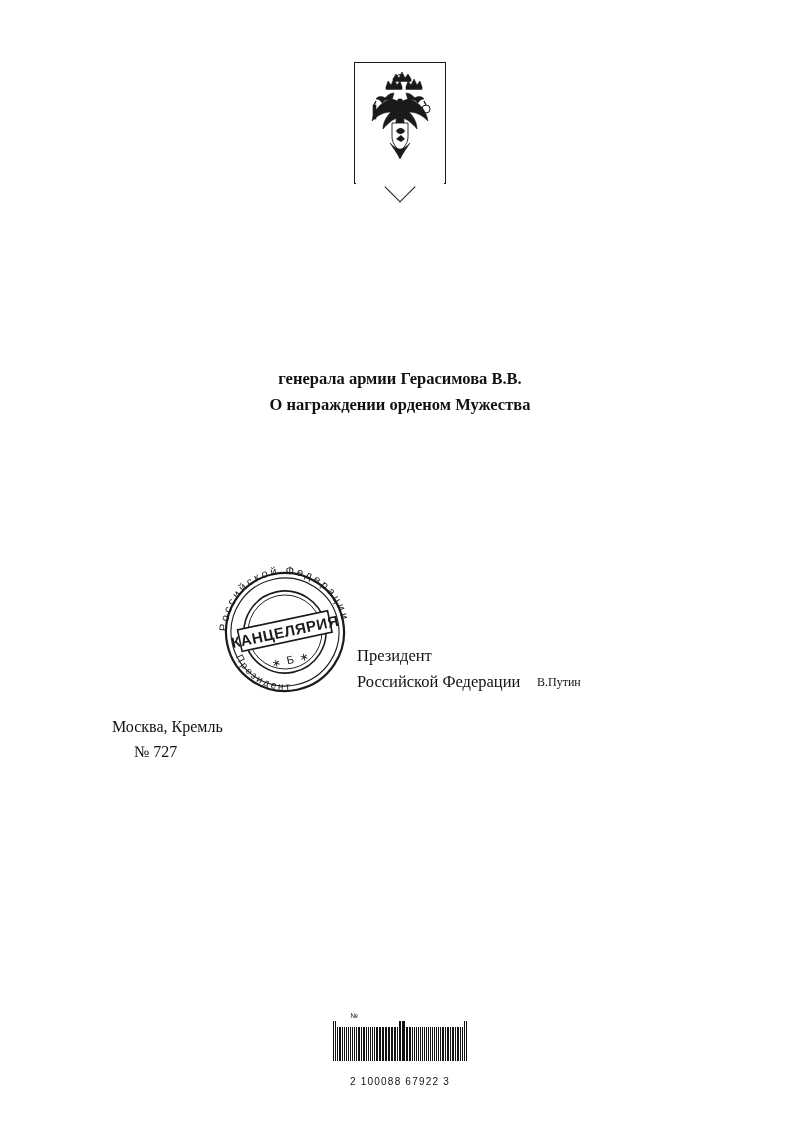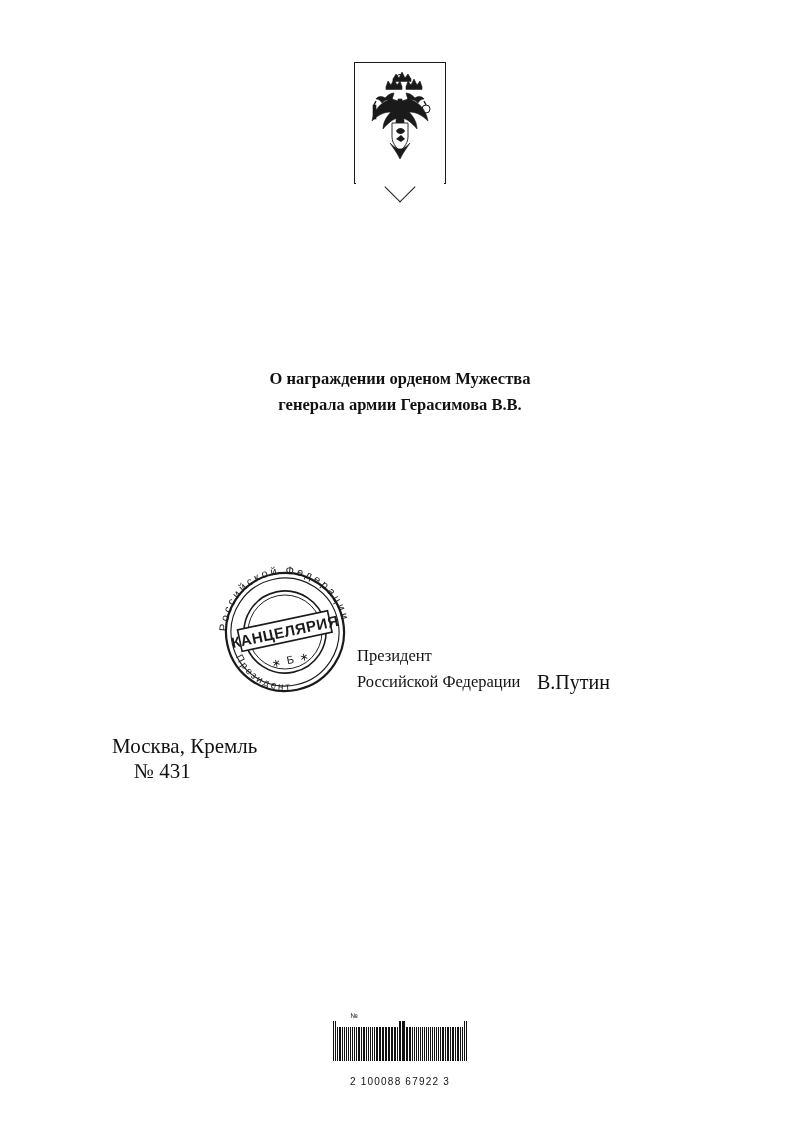--- a/index.html
+++ b/index.html
@@ -128,31 +128,30 @@
   .sig-line {
     display: block;
     position: relative;
   }
   .sig-role1 { margin-left: 245px; }
   .sig-role2 { margin-left: 245px; }
   .sig-name {
     position: absolute;
     left: 425px;
     top: 26px;
-    font-size: 20px;
+    font-size: 12px;
   }
 
   
   .meta {
     position: absolute;
     top: 714px;
     left: 112px;
-    font-size: 21px;
+    font-size: 16px;
     line-height: 25px;
-    margin-top: 20px;
   }
   .meta .num { margin-left: 22px; }
 
   
   .seal {
     position: absolute;
     top: 552px;
     left: 205px;
     width: 160px;
     height: 160px;
@@ -231,22 +230,22 @@
           <rect x="13" y="36" width="3" height="14"></rect>
         </g>
       </svg>
       <div class="mask"></div>
       <div class="shield-point"></div>
     </div>
   </div>
 
 
   <div class="subject">
+    <div>генерала армии Герасимова В.В.</div>
     <div>О награждении орденом Мужества</div>
-    <div>генерала армии Герасимова В.В.</div>
   </div>
 
 
   <svg class="seal" viewBox="0 0 160 160">
     <defs>
       <path id="arcTop" d="M 22 80 A 58 58 0 0 1 138 80"></path>
       <path id="arcBottom" d="M 26 84 A 54 54 0 0 0 134 84"></path>
     </defs>
     <g transform="rotate(-12 80 80)" fill="none" stroke="#1a1a1a">
       <circle cx="80" cy="80" r="59" stroke-width="2.2"></circle>
@@ -268,21 +267,21 @@
   </svg>
 
   <div class="signature">
     <span class="sig-line sig-role1">Президент</span>
     <span class="sig-line sig-role2">Российской Федерации</span>
     <span class="sig-name">В.Путин</span>
   </div>
 
   <div class="meta">
     <div>Москва, Кремль</div>
-    <div class="num">№ 431</div>
+    <div class="num">№ 727</div>
   </div>
 
   <div class="barcode-wrap">
     <div style="position:relative;">
       <div class="barcode-top-mark">№</div>
       <div class="barcode" id="barcode">
           <i style="width: 1px; height: 40px;"></i>
           <i style="width: 1px; height: 40px;"></i>
           <i style="width: 1px; height: 34px;"></i>
           <i style="width: 2px; height: 34px;"></i>

